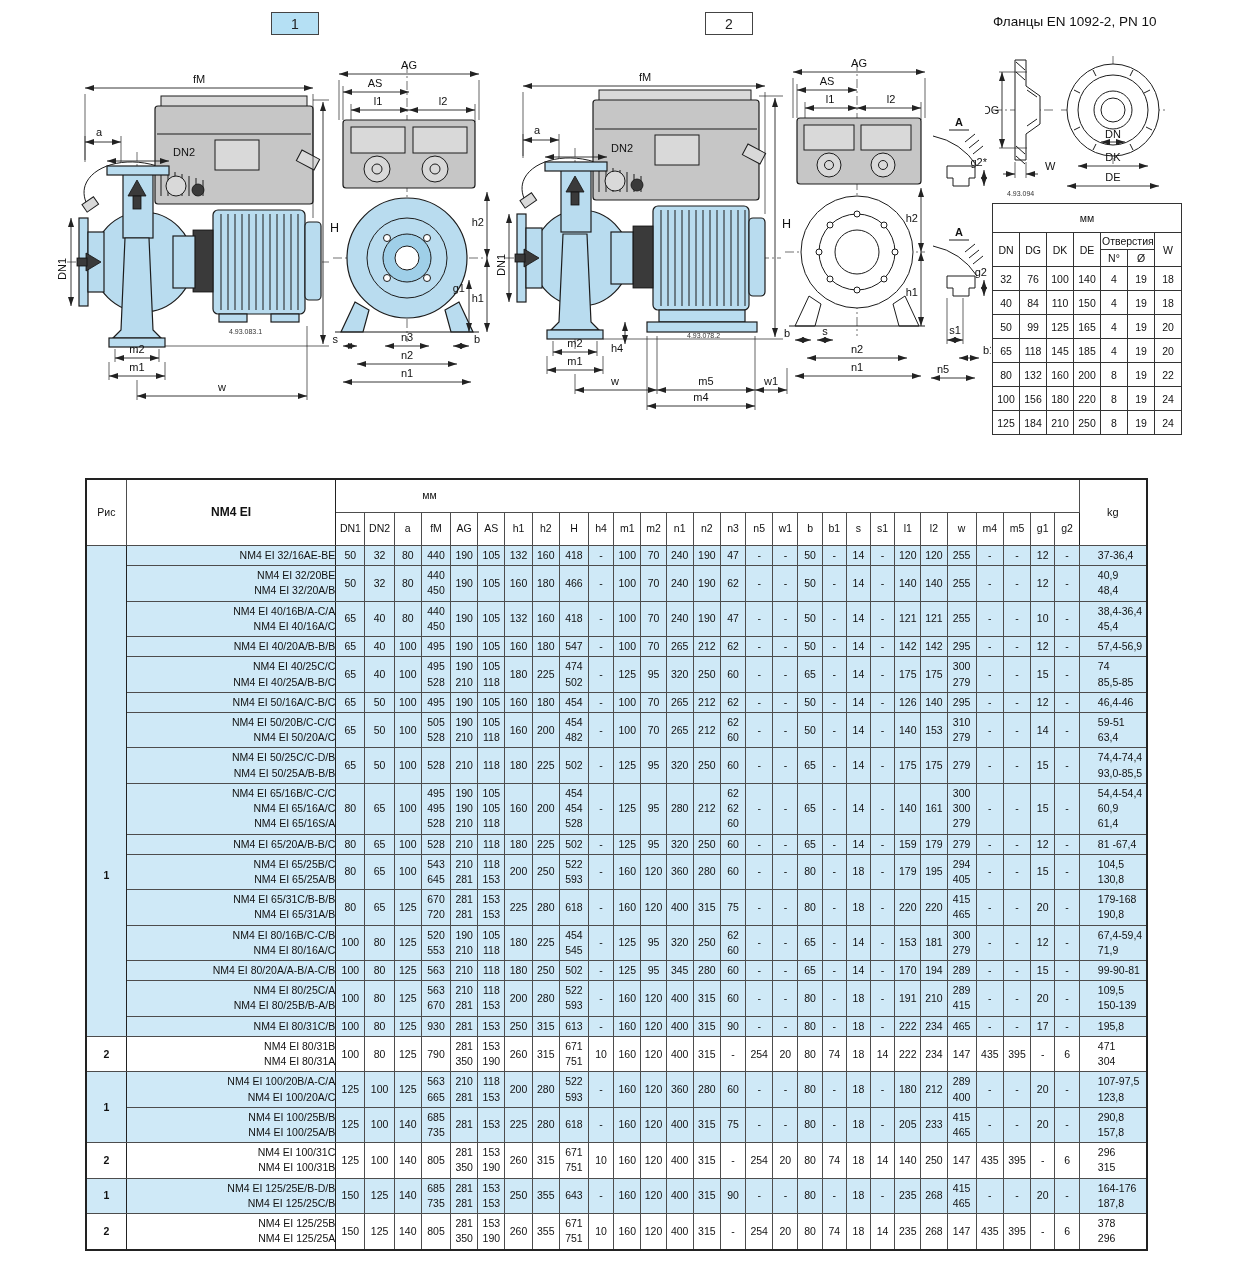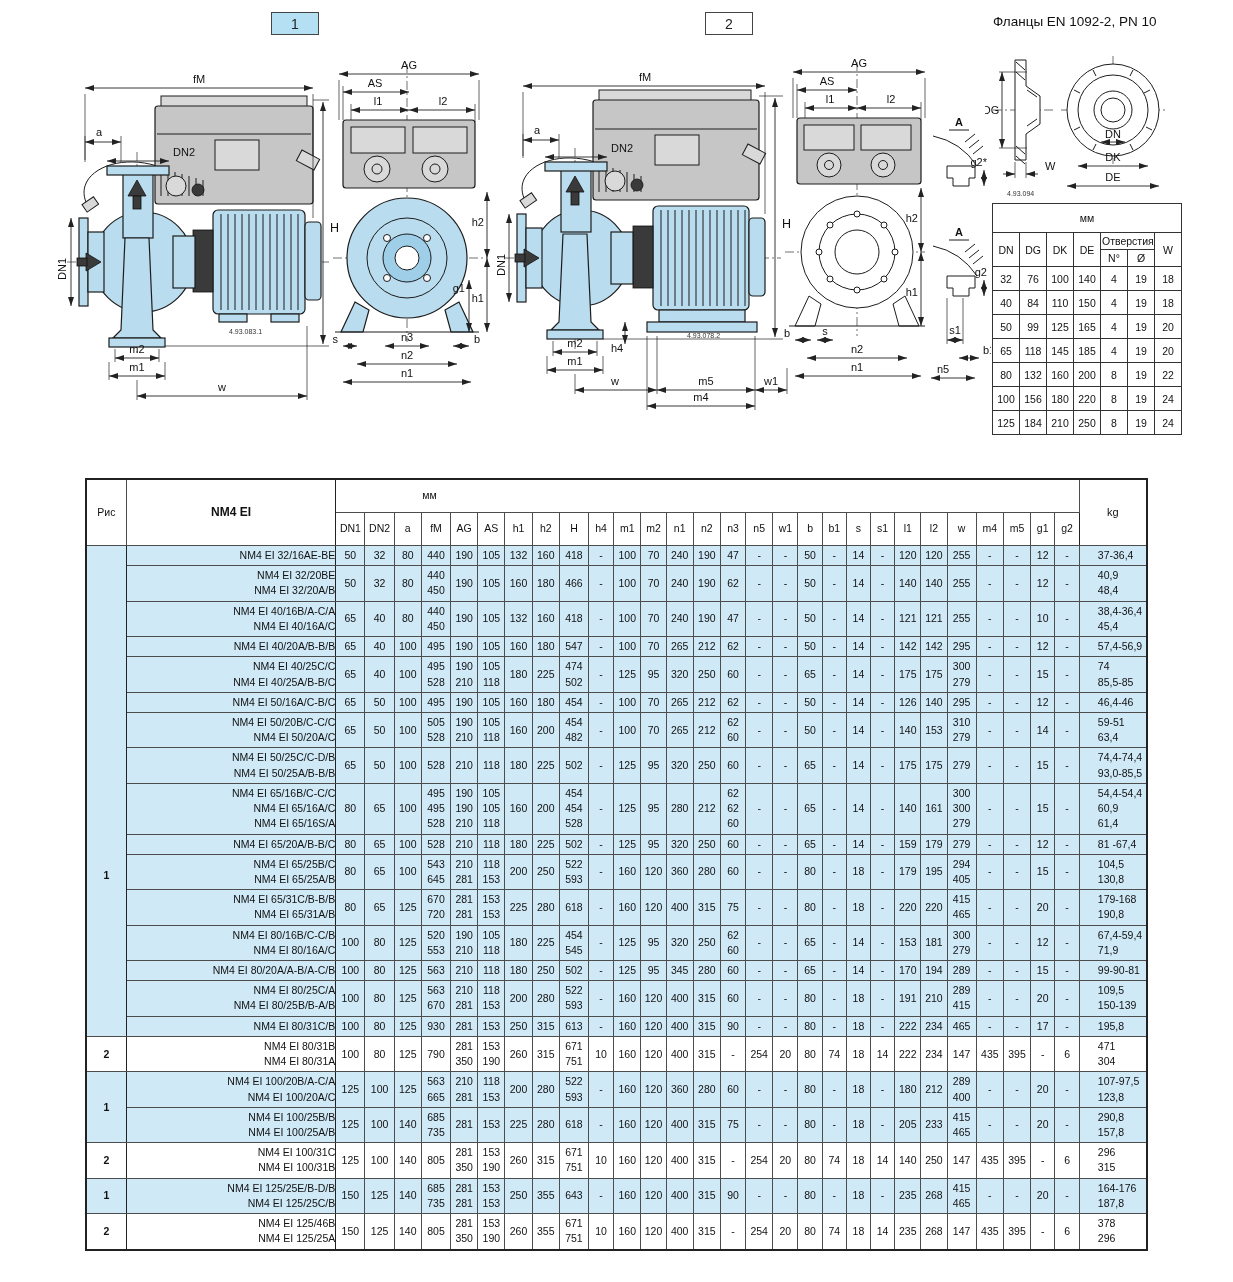--- a/index.html
+++ b/index.html
@@ -1348,21 +1348,21 @@
 465</td>
           <td>-</td>
           <td>-</td>
           <td>20</td>
           <td>-</td>
           <td class="kg">164-176
 187,8</td>
         </tr>
         <tr class="white gtop">
           <td class="figc" rowspan="1"><div>2</div></td>
-          <td class="model">NM4 EI 125/46B
+          <td class="model">NM4 EI 125/25B
 NM4 EI 125/25A</td>
           <td>150</td>
           <td>125</td>
           <td>140</td>
           <td>805</td>
           <td>281
 350</td>
           <td>153
 190</td>
           <td>260</td>

